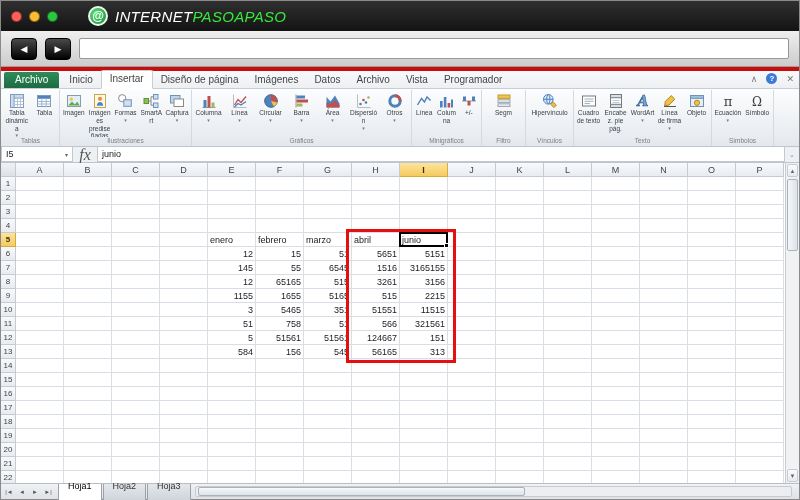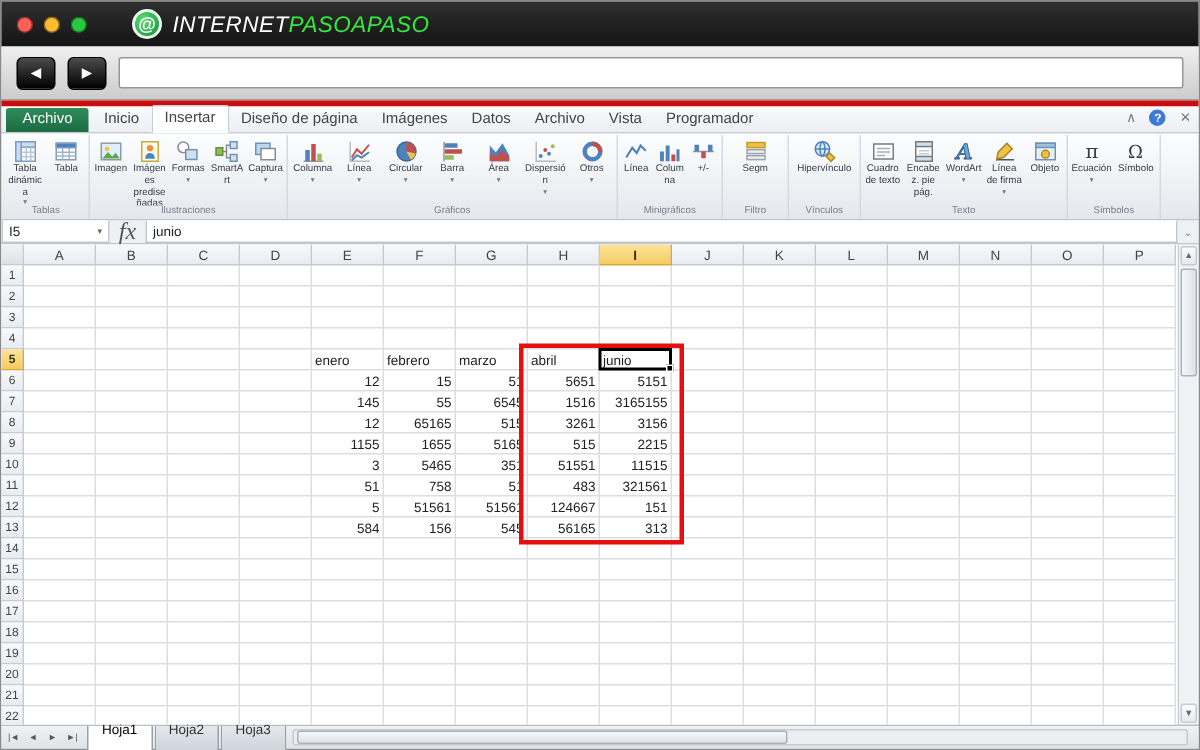--- a/index.html
+++ b/index.html
@@ -662,21 +662,21 @@
         </div>
         <div class="grid-row">
           <div class="rowhead">11</div>
           <div class="cell"></div>
           <div class="cell"></div>
           <div class="cell"></div>
           <div class="cell"></div>
           <div class="cell num">51</div>
           <div class="cell num">758</div>
           <div class="cell num">51</div>
-          <div class="cell num">483</div>
+          <div class="cell num">566</div>
           <div class="cell num">321561</div>
           <div class="cell"></div>
           <div class="cell"></div>
           <div class="cell"></div>
           <div class="cell"></div>
           <div class="cell"></div>
           <div class="cell"></div>
           <div class="cell"></div>
         </div>
         <div class="grid-row">

